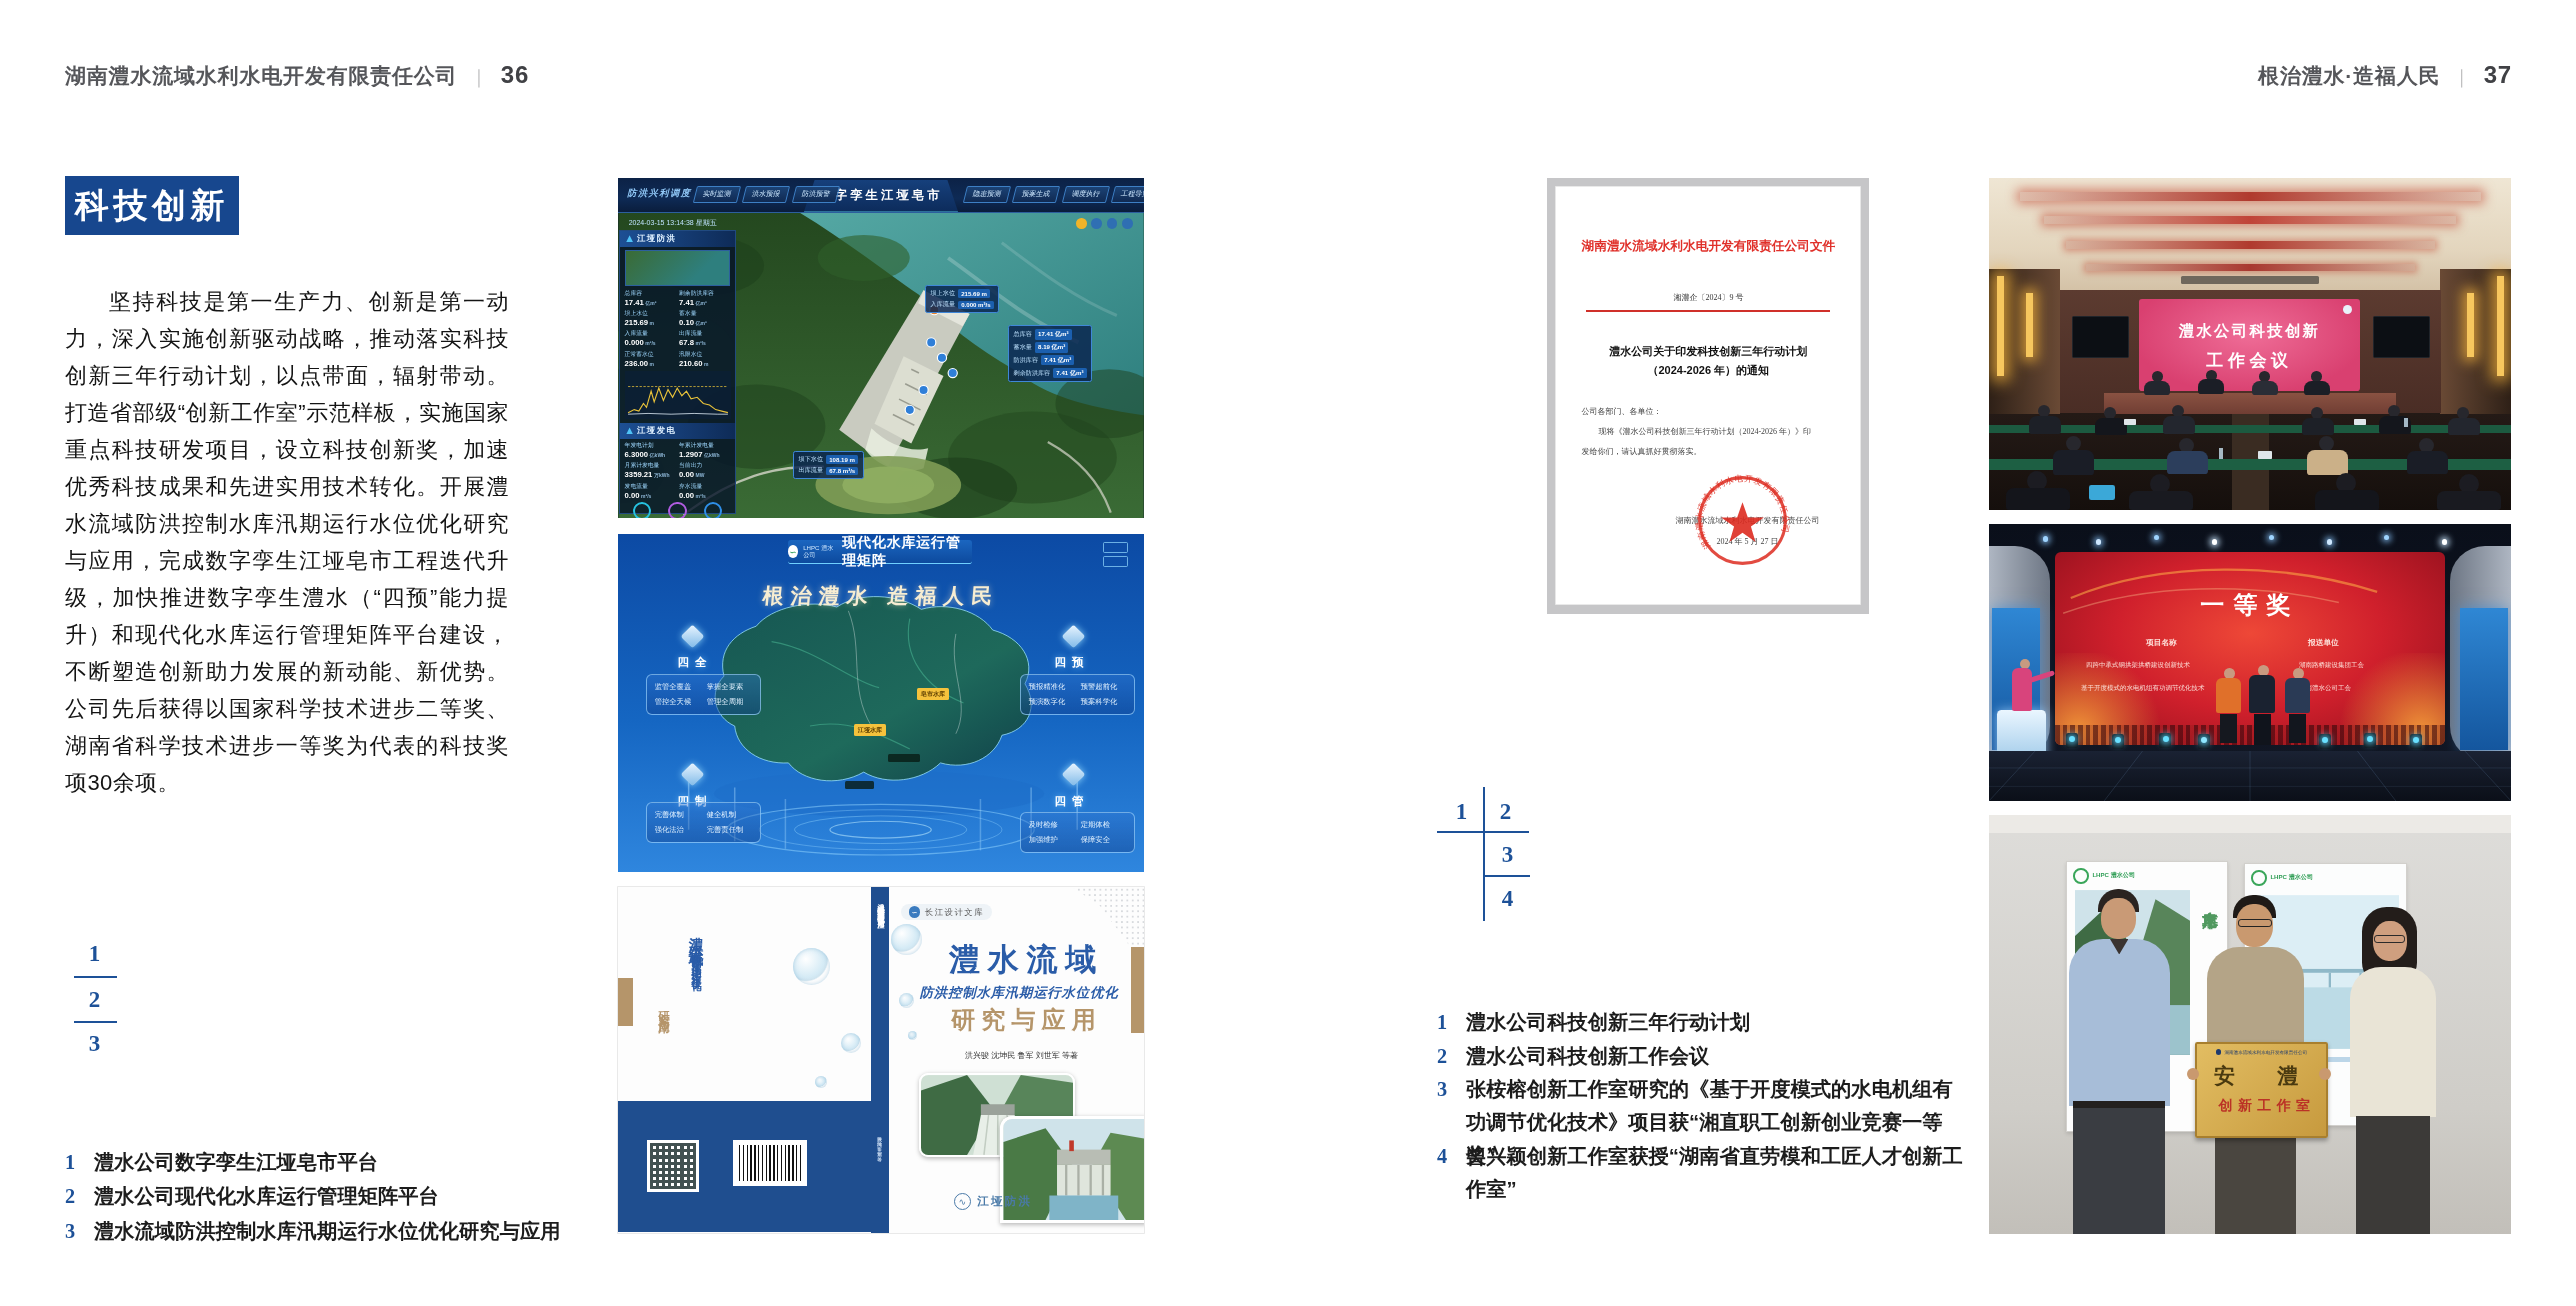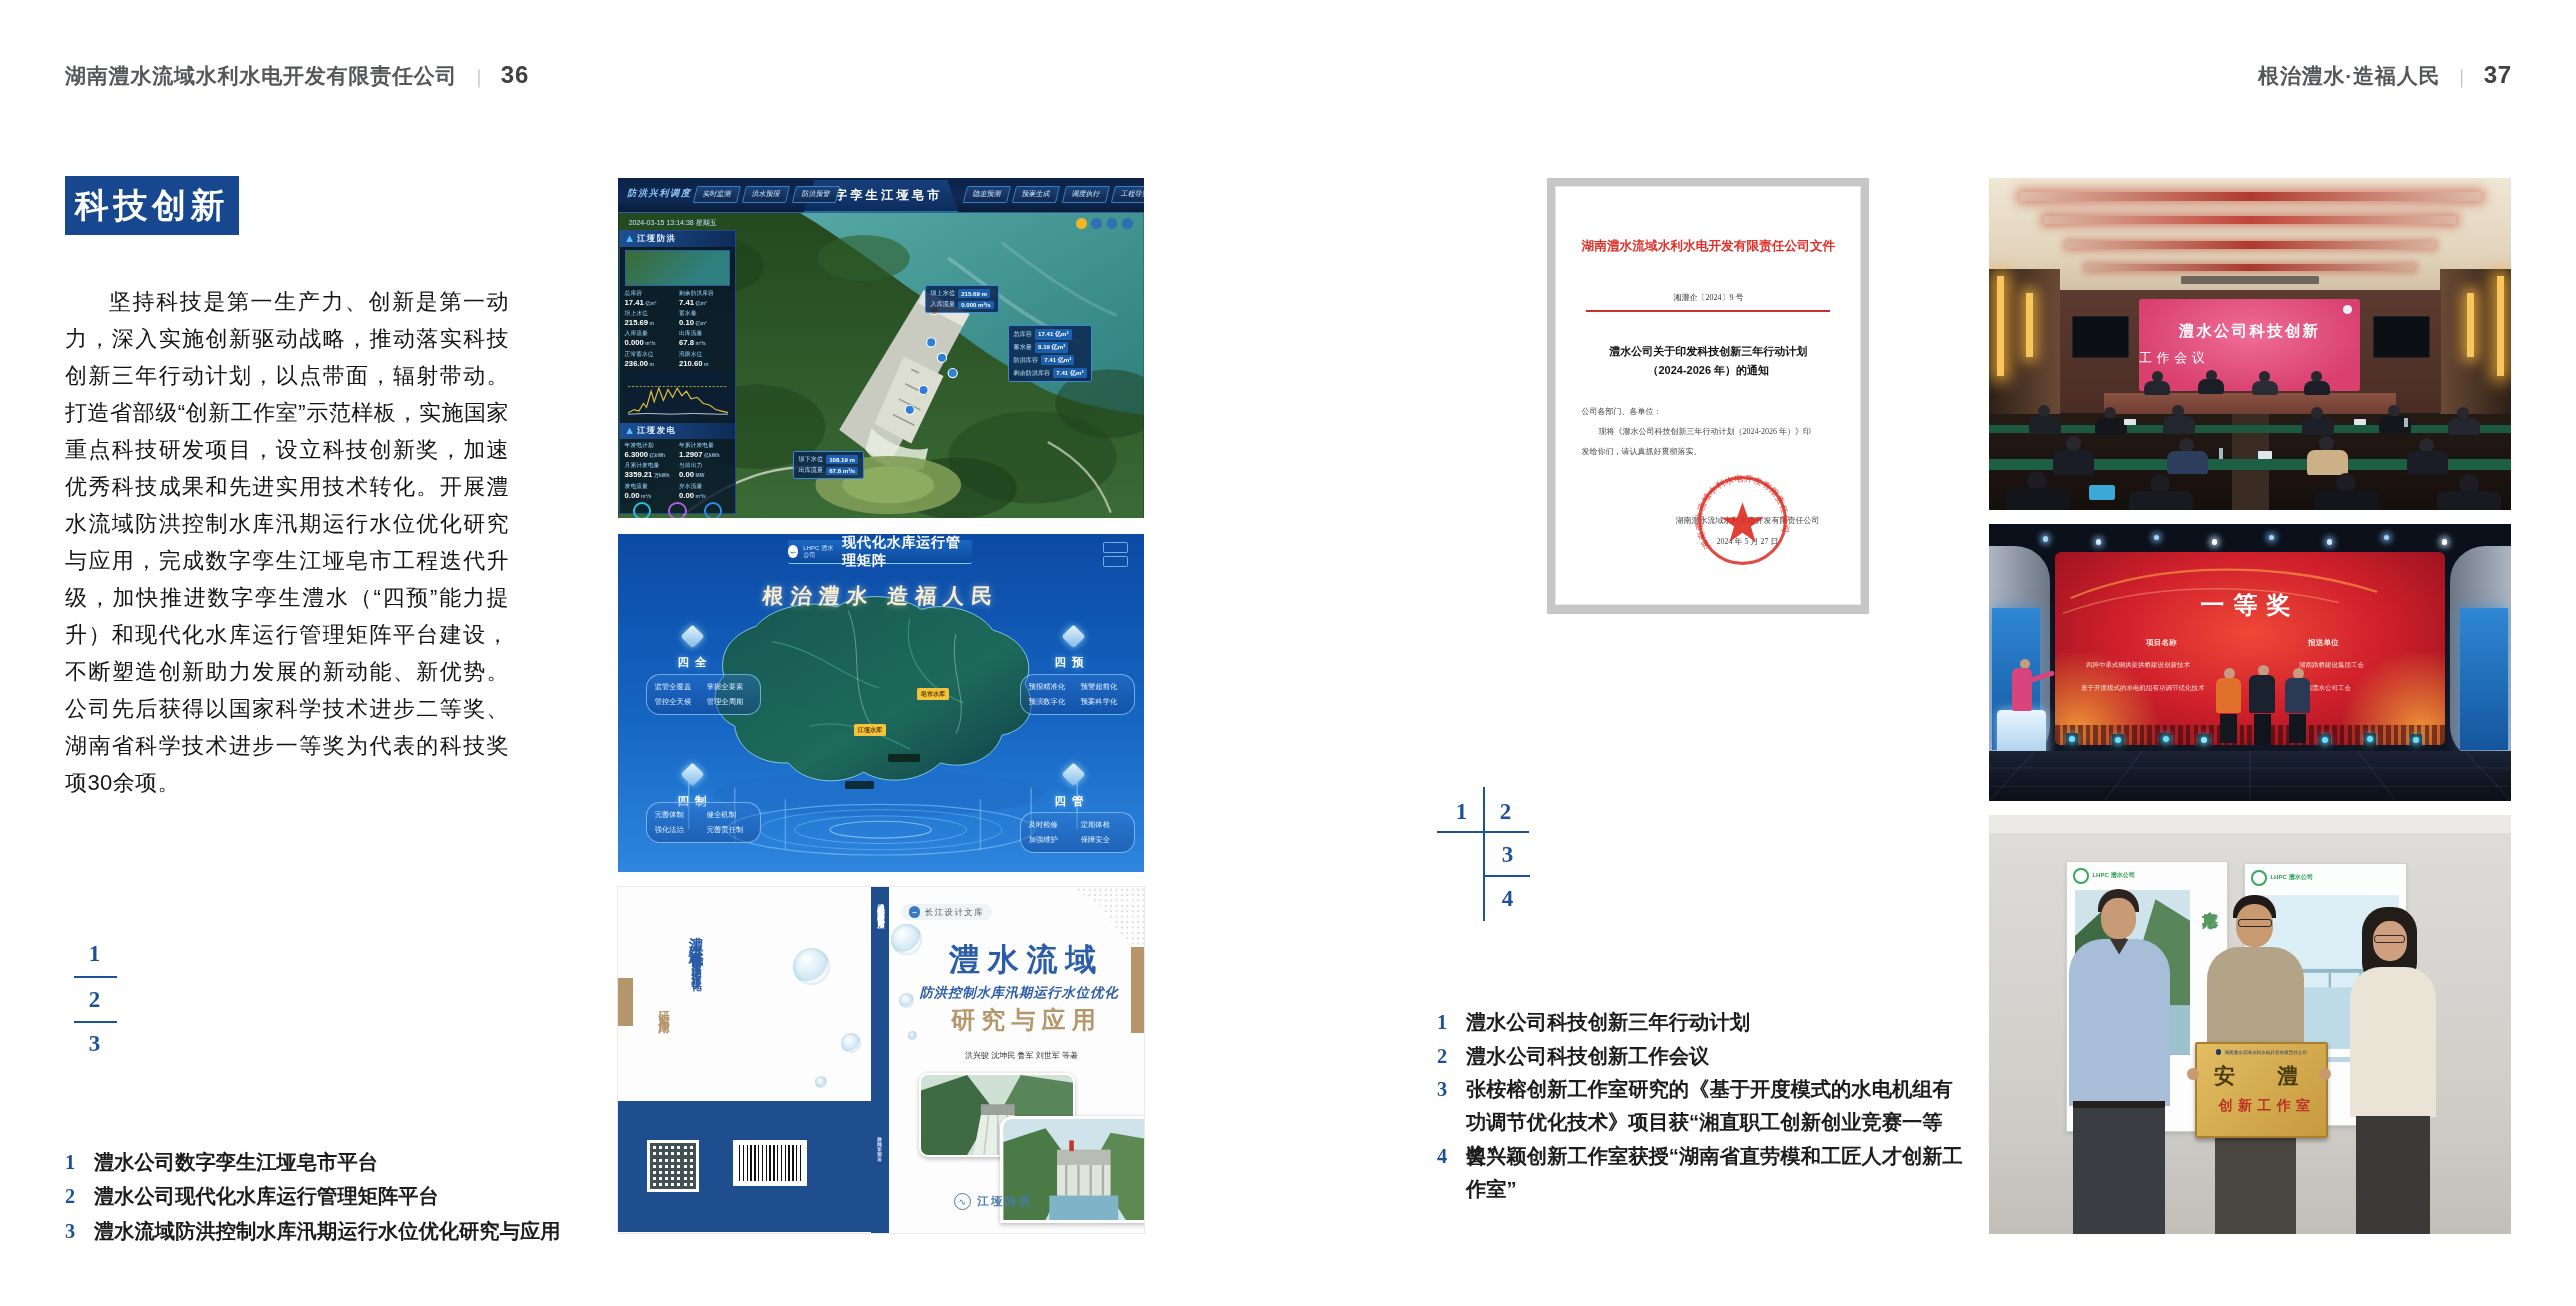--- a/index.html
+++ b/index.html
@@ -25,21 +25,21 @@
   
   .ttab{font-size:7px;color:#cfe9ff;background:linear-gradient(180deg,#1b4275,#102a52);border:0.8px solid #3d7fc4;padding:2.3px 7px;transform:skewX(-14deg);border-radius:1.5px;white-space:nowrap;}
   .dlab{font-size:5.8px;color:#9fd8ff;}
   .dval{font-size:7.7px;color:#fff;font-weight:bold;}
   .dunit{font-size:5px;color:#8fb8d8;margin-left:1.5px;}
   .phead{background:linear-gradient(90deg,#1d4f94,#0e2b57);color:#dff0ff;font-size:8.4px;font-weight:bold;letter-spacing:1.5px;padding:2.3px 6.1px;display:flex;align-items:center;gap:3.8px;}
   .callout{background:rgba(10,38,80,.85);border:0.8px solid #3f87d8;border-radius:2.3px;padding:3.1px 4.6px;display:flex;flex-direction:column;gap:2.3px;}
   .crow{display:flex;align-items:center;gap:3.1px;font-size:6.1px;color:#bfe3ff;white-space:nowrap;}
   .cval{background:#1b5fae;color:#fff;font-weight:bold;padding:0.8px 3.1px;border-radius:1.5px;font-size:6.1px;}
   
-  .mpanel{border:0.8px solid rgba(160,215,255,.65);background:linear-gradient(180deg,rgba(48,118,210,.4),rgba(16,62,140,.45));border-radius:14px;display:grid;grid-template-columns:1fr 1fr;gap:4.6px 6.1px;padding:7px 7.7px;}
+  .mpanel{border:0.8px solid rgba(160,215,255,.65);background:linear-gradient(180deg,rgba(48,118,210,.4),rgba(16,62,140,.45));border-radius:6px;display:grid;grid-template-columns:1fr 1fr;gap:4.6px 6.1px;padding:7px 7.7px;}
   .mpanel span{font-size:7.3px;color:#e3f2ff;white-space:nowrap;}
   .mtitle{color:#fff;font-weight:bold;font-size:11.5px;letter-spacing:6.1px;text-align:center;text-shadow:0 0 6.1px rgba(120,200,255,.8);}
   .micon{width:17px;height:17px;transform:rotate(45deg);background:linear-gradient(135deg,#eaf6ff,#7fb9e8);border-radius:3.1px;box-shadow:0 0 7.7px rgba(150,220,255,.9);}
   
   .vtext{writing-mode:vertical-lr;text-orientation:upright;}
   .vtext-rl{writing-mode:vertical-rl;text-orientation:upright;}
   .droplet{border-radius:50%;background:radial-gradient(circle at 35% 30%,rgba(255,255,255,.95),rgba(185,222,240,.6) 52%,rgba(120,180,212,.35) 60%,rgba(255,255,255,0) 64%);box-shadow:inset 0 0 4.6px rgba(110,170,205,.5);}
   
   .docpaper{background:#fff;box-shadow:inset 0 0 0 0.8px #e2e2e2;}
   
@@ -498,21 +498,21 @@
     <div class="ab" style="left:451px;top:91px;width:71px;height:146px;background:linear-gradient(270deg,#2e2017,#6a4a35);"></div>
     <div class="ab" style="left:71px;top:112px;width:381px;height:123px;background:linear-gradient(180deg,#5c3b30,#4a2d25);"></div>
     <div class="ab" style="left:7.7px;top:98px;width:7px;height:100px;background:#f7c75e;box-shadow:0 0 15.4px 5.4px rgba(247,180,60,.8);"></div>
     <div class="ab" style="left:37px;top:115px;width:7px;height:64px;background:#f7c75e;box-shadow:0 0 12.3px 4.6px rgba(247,180,60,.75);"></div>
     <div class="ab" style="left:478px;top:115px;width:7px;height:64px;background:#f7c75e;box-shadow:0 0 12.3px 4.6px rgba(247,180,60,.75);"></div>
     <div class="ab" style="left:508px;top:98px;width:7px;height:100px;background:#f7c75e;box-shadow:0 0 15.4px 5.4px rgba(247,180,60,.8);"></div>
     <div class="ab" style="left:83px;top:138px;width:55px;height:40px;background:#0c0f14;border:1.5px solid #20242a;border-radius:1.5px;"></div>
     <div class="ab" style="left:384px;top:138px;width:55px;height:40px;background:#0c0f14;border:1.5px solid #20242a;border-radius:1.5px;"></div>
     <div class="ab" style="left:150px;top:121px;width:221px;height:92px;border-radius:3.1px;background:radial-gradient(ellipse at 50% 38%,#ef6d97,#d94070 75%);">
       <div style="margin-top:21.5px;text-align:center;color:#fff;font-weight:bold;font-size:15.4px;letter-spacing:2.3px;">澧水公司科技创新</div>
-      <div style="margin-top:7.7px;text-align:left;color:#fff;font-weight:normal;font-size:13px;letter-spacing:4.6px;">工作会议</div>
+      <div style="margin-top:7.7px;text-align:center;color:#fff;font-weight:bold;font-size:17px;letter-spacing:4.6px;">工作会议</div>
       <span style="position:absolute;right:7.7px;top:6.1px;width:9.2px;height:9.2px;border-radius:50%;background:#e9f2fa;"></span>
     </div>
     <div class="ab" style="left:115px;top:215px;width:292px;height:23px;background:linear-gradient(180deg,#8a5242,#6e3c32);"></div>
     <div class="ab">
       <span class="ab head" style="left:163px;top:193px;width:10.7px;height:10.7px;"></span>
         <span class="ab sil" style="left:155px;top:203px;width:26px;height:14px;background:#23262e;"></span>
       <span class="ab head" style="left:217px;top:192px;width:10.7px;height:10.7px;"></span>
         <span class="ab sil" style="left:209px;top:201px;width:26px;height:15.4px;background:#1b1e26;"></span>
       <span class="ab head" style="left:270px;top:193px;width:10.7px;height:10.7px;"></span>
         <span class="ab sil" style="left:263px;top:203px;width:26px;height:14px;background:#2a2d36;"></span>

